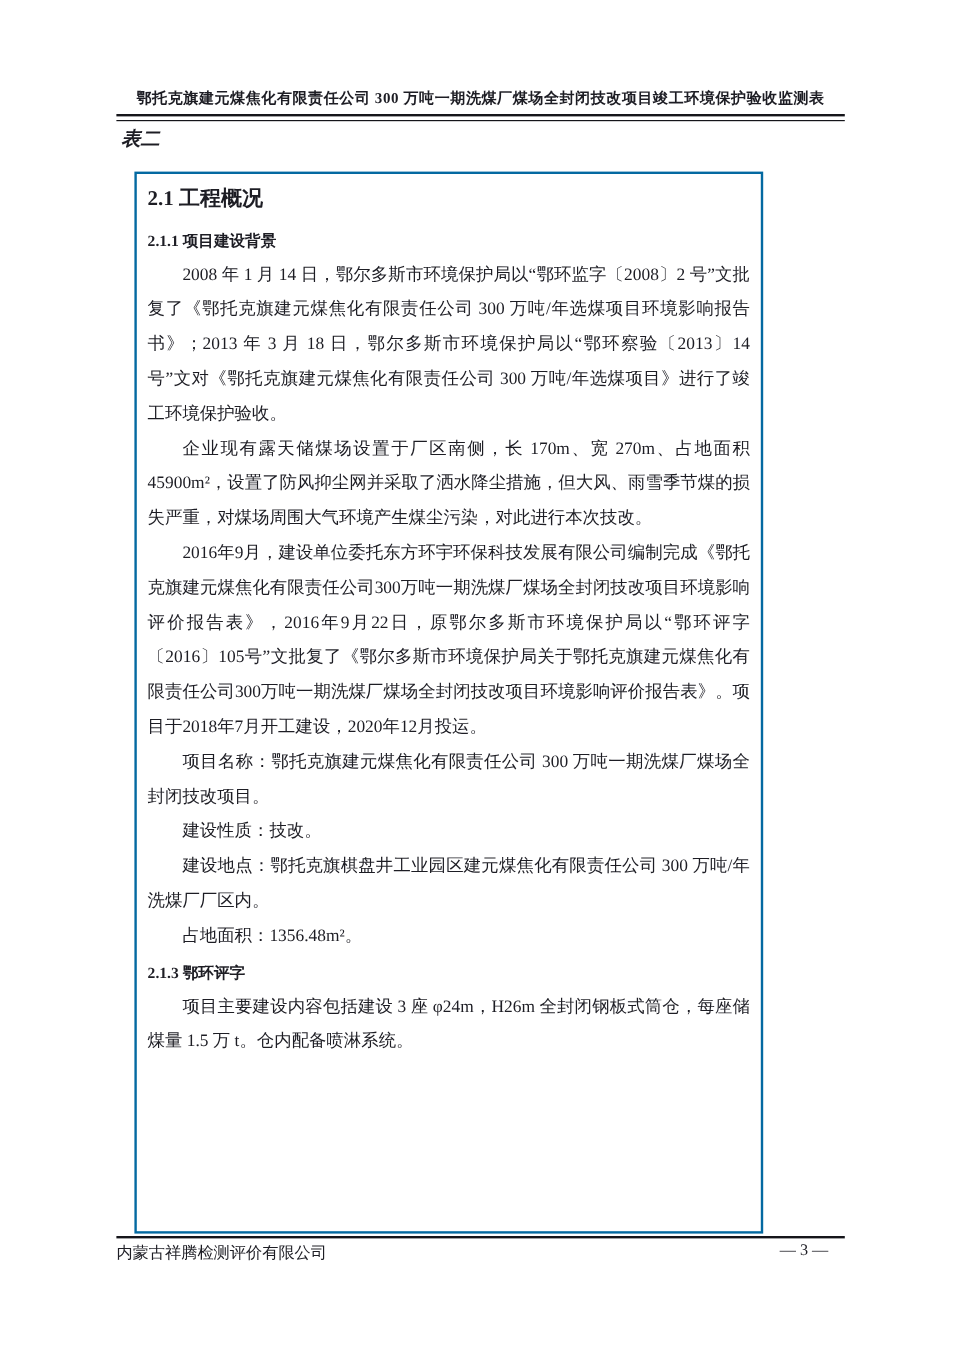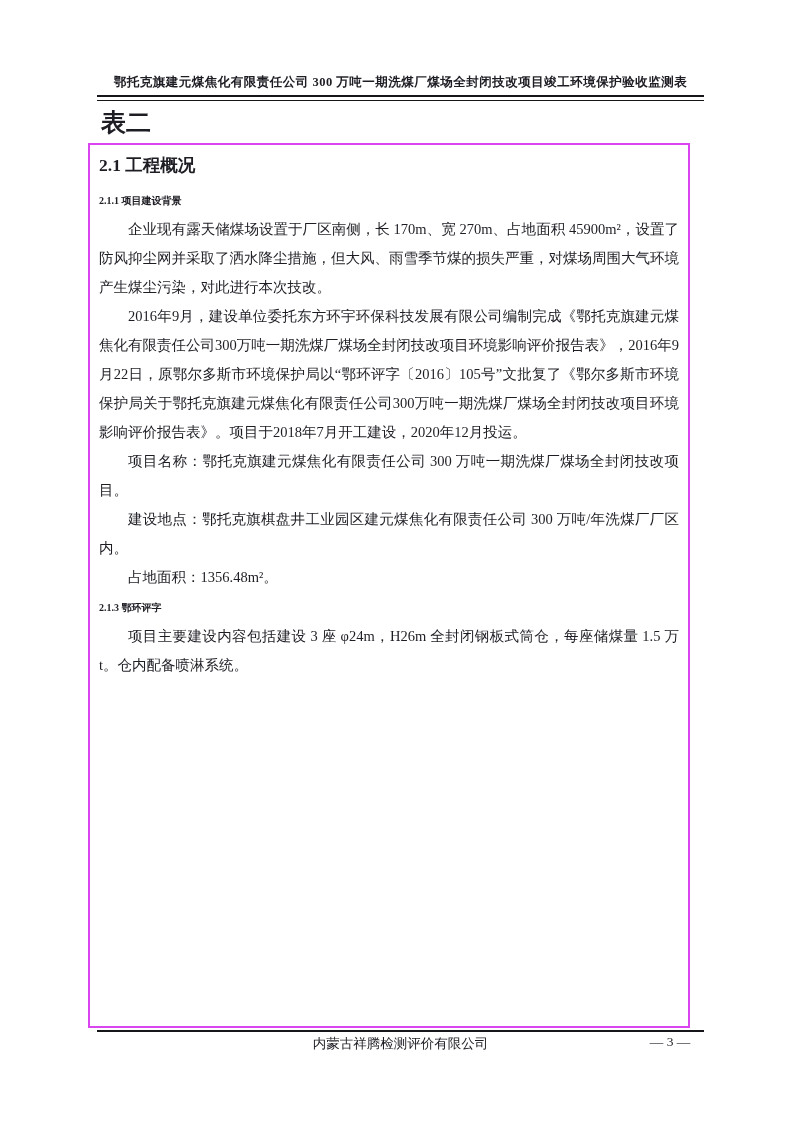--- a/index.html
+++ b/index.html
@@ -29,41 +29,42 @@
     left: 97px;
     width: 607px;
     height: 3px;
     border-top: 2px solid #15151a;
     border-bottom: 1px solid #15151a;
   }
   .table-label {
     position: absolute;
     top: 106px;
     left: 101px;
-    font-size: 25px;
+    font-size: 16px;
     font-weight: bold;
+    font-style: italic;
   }
   .content-box {
     position: absolute;
     top: 143px;
-    left: 88px;
-    width: 602px;
+    left: 112px;
+    width: 524px;
     height: 885px;
-    border: 2px solid #d946ef;
+    border: 2px solid #0369a1;
     box-sizing: border-box;
     padding: 3px 9px 0 9px;
   }
   .section-title {
     font-size: 17.5px;
     font-weight: bold;
     margin: 5px 0 9px 0;
     line-height: 24px;
   }
   .sub-heading {
-    font-size: 10px;
+    font-size: 13px;
     font-weight: bold;
     line-height: 29px;
     margin: 1px 0 0 0;
   }
   .body-p {
     font-size: 14.5px;
     line-height: 29px;
     margin: 0;
     text-indent: 2em;
     text-align: justify;
@@ -73,21 +74,21 @@
     top: 1030px;
     left: 97px;
     width: 607px;
     border-top: 2px solid #15151a;
   }
   .footer-company {
     position: absolute;
     top: 1035px;
     left: 97px;
     width: 607px;
-    text-align: center;
+    text-align: left;
     font-size: 13.5px;
   }
   .page-number {
     position: absolute;
     top: 1034px;
     left: 645px;
     width: 50px;
     text-align: center;
     font-size: 13.5px;
   }
@@ -102,28 +103,30 @@
   <div class="double-rule"></div>
 
   <div class="table-label">表二</div>
 
   <div class="content-box">
 
     <div class="section-title">2.1 工程概况</div>
 
     <div class="sub-heading">2.1.1 项目建设背景</div>
 
+    <p class="body-p">2008 年 1 月 14 日，鄂尔多斯市环境保护局以“鄂环监字〔2008〕2 号”文批复了《鄂托克旗建元煤焦化有限责任公司 300 万吨/年选煤项目环境影响报告书》；2013 年 3 月 18 日，鄂尔多斯市环境保护局以“鄂环察验〔2013〕14 号”文对《鄂托克旗建元煤焦化有限责任公司 300 万吨/年选煤项目》进行了竣工环境保护验收。</p>
 
     <p class="body-p">企业现有露天储煤场设置于厂区南侧，长 170m、宽 270m、占地面积 45900m²，设置了防风抑尘网并采取了洒水降尘措施，但大风、雨雪季节煤的损失严重，对煤场周围大气环境产生煤尘污染，对此进行本次技改。</p>
 
     <p class="body-p">2016年9月，建设单位委托东方环宇环保科技发展有限公司编制完成《鄂托克旗建元煤焦化有限责任公司300万吨一期洗煤厂煤场全封闭技改项目环境影响评价报告表》，2016年9月22日，原鄂尔多斯市环境保护局以“鄂环评字〔2016〕105号”文批复了《鄂尔多斯市环境保护局关于鄂托克旗建元煤焦化有限责任公司300万吨一期洗煤厂煤场全封闭技改项目环境影响评价报告表》。项目于2018年7月开工建设，2020年12月投运。</p>
 
 
     <p class="body-p">项目名称：鄂托克旗建元煤焦化有限责任公司 300 万吨一期洗煤厂煤场全封闭技改项目。</p>
 
+    <p class="body-p">建设性质：技改。</p>
 
     <p class="body-p">建设地点：鄂托克旗棋盘井工业园区建元煤焦化有限责任公司 300 万吨/年洗煤厂厂区内。</p>
 
 
 
     <p class="body-p">占地面积：1356.48m²。</p>
 
     <div class="sub-heading">2.1.3 鄂环评字</div>
 
     <p class="body-p">项目主要建设内容包括建设 3 座 φ24m，H26m 全封闭钢板式筒仓，每座储煤量 1.5 万 t。仓内配备喷淋系统。</p>

